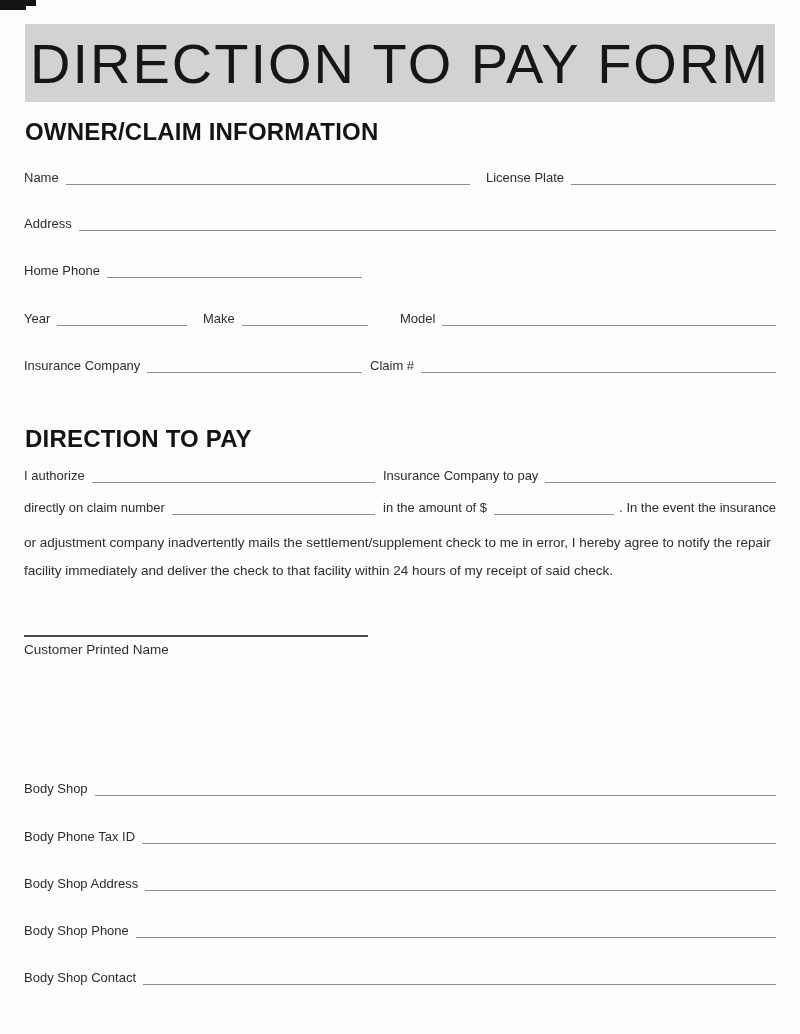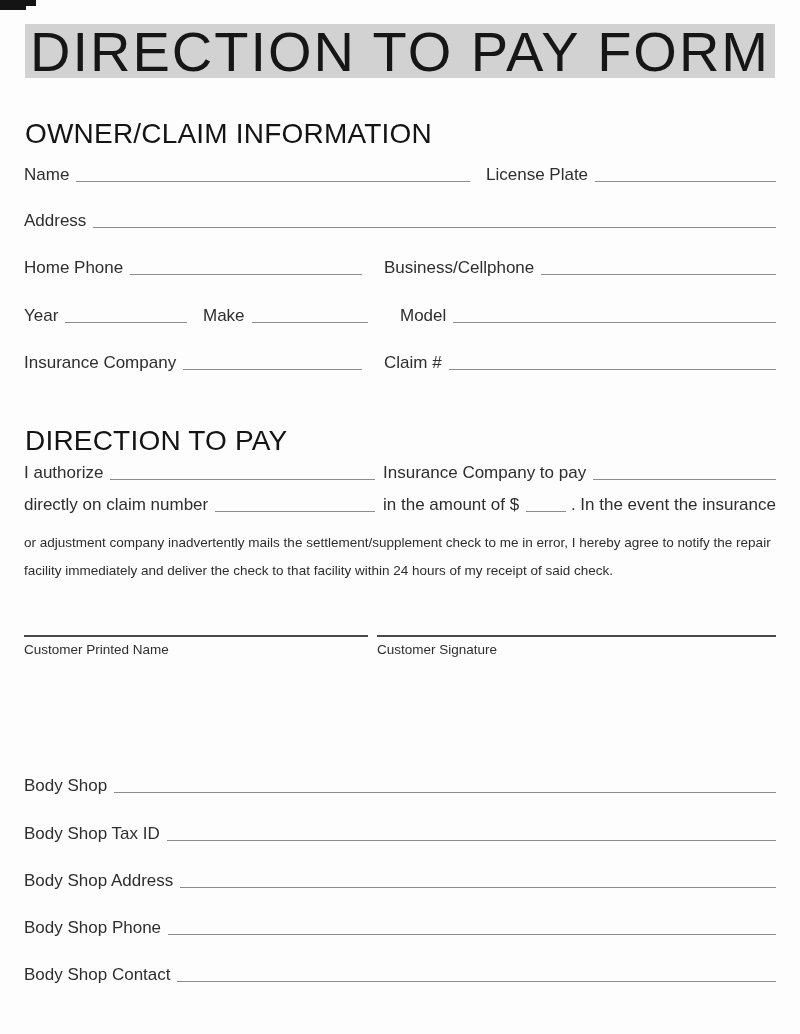--- a/index.html
+++ b/index.html
@@ -15,50 +15,50 @@
     overflow:hidden;
     color:#2e2e2e;
   }
   
   .artifact{position:absolute;left:0;top:0;background:#141414;}
   .artifact.a1{width:36px;height:6px;}
   .artifact.a2{width:26px;height:10px;}
 
   
   .banner{
-    position:absolute;left:25px;top:24px;width:750px;height:54px;
+    position:absolute;left:25px;top:24px;width:750px;height:78px;
     background:#d2d2d2;
     display:flex;align-items:center;justify-content:center;
   }
   .banner h1{
     margin:0;
     font-size:56px;
     font-weight:400;
     letter-spacing:2px;
     color:#161616;
     white-space:nowrap;
   }
 
   .section-heading{
     position:absolute;left:25px;
     margin:0;
-    font-size:28px;
-    font-weight:400;
+    font-size:24px;
+    font-weight:700;
     color:#141414;
     letter-spacing:0.2px;
     white-space:nowrap;
   }
   #owner-heading{top:118px;}
   #direction-heading{top:425px;}
 
   
   .row{
     position:absolute;left:24px;right:24px;height:22px;
-    display:flex;align-items:flex-start;
-    font-size:17px;
+    display:flex;align-items:center;
+    font-size:13px;
   }
   .grp{display:flex;align-items:flex-end;}
   .lbl{white-space:nowrap;line-height:15px;}
   .blank{
     flex:1 1 auto;
     margin-left:7px;
     border-bottom:1.5px solid #8c8c8c;
     height:16px;
     min-width:20px;
   }
@@ -67,21 +67,21 @@
   
   .para-line{
     position:absolute;left:24px;right:24px;
     font-size:13.5px;line-height:17px;
     white-space:nowrap;
   }
 
   
   .sig-row{
     position:absolute;left:24px;right:24px;top:635px;
-    display:flex;gap:9px;
+    display:flex;gap:15px;
     font-size:13.5px;
   }
   .sig-col{display:flex;flex-direction:column;}
   .sig-line{border-top:2px solid #4a4a4a;width:100%;}
   .sig-label{margin-top:5px;white-space:nowrap;}
   .date-block{
     position:absolute;left:24px;top:705px;width:344px;
     display:flex;flex-direction:column;
     font-size:13.5px;
   }
@@ -116,24 +116,20 @@
       <span class="lbl">Address</span>
       <span class="blank"></span>
     </div>
   </div>
 
   <div class="row" style="top:258px">
     <div class="grp" style="flex:0 0 338px">
       <span class="lbl">Home Phone</span>
       <span class="blank"></span>
     </div>
-    <div class="grp" style="flex:1 1 auto;margin-left:22px">
-      <span class="lbl">Business/Cellphone</span>
-      <span class="blank"></span>
-    </div>
   </div>
 
   <div class="row" style="top:306px">
     <div class="grp" style="flex:0 0 163px">
       <span class="lbl">Year</span>
       <span class="blank"></span>
     </div>
     <div class="grp" style="flex:0 0 165px;margin-left:16px">
       <span class="lbl">Make</span>
       <span class="blank"></span>
@@ -142,21 +138,21 @@
       <span class="lbl">Model</span>
       <span class="blank"></span>
     </div>
   </div>
 
   <div class="row" style="top:353px">
     <div class="grp" style="flex:0 0 338px">
       <span class="lbl">Insurance Company</span>
       <span class="blank"></span>
     </div>
-    <div class="grp" style="flex:1 1 auto;margin-left:22px">
+    <div class="grp" style="flex:1 1 auto;margin-left:8px">
       <span class="lbl">Claim #</span>
       <span class="blank"></span>
     </div>
   </div>
 
   <h2 class="section-heading" id="direction-heading">DIRECTION TO PAY</h2>
 
   <div class="row" style="top:463px">
     <div class="grp" style="flex:0 0 351px">
       <span class="lbl">I authorize</span>
@@ -181,37 +177,33 @@
   </div>
 
   <div class="para-line" style="top:534px">or adjustment company inadvertently mails the settlement/supplement check to me in error, I hereby agree to notify the repair</div>
   <div class="para-line" style="top:562px">facility immediately and deliver the check to that facility within 24 hours of my receipt of said check.</div>
 
   <div class="sig-row">
     <div class="sig-col" style="flex:0 0 344px">
       <div class="sig-line"></div>
       <div class="sig-label">Customer Printed Name</div>
     </div>
-    <div class="sig-col" style="flex:1 1 auto">
-      <div class="sig-line"></div>
-      <div class="sig-label">Customer Signature</div>
-    </div>
   </div>
 
 
   <div class="row" style="top:776px">
     <div class="grp" style="flex:1 1 auto">
       <span class="lbl">Body Shop</span>
       <span class="blank"></span>
     </div>
   </div>
 
   <div class="row" style="top:824px">
     <div class="grp" style="flex:1 1 auto">
-      <span class="lbl">Body Shop Tax ID</span>
+      <span class="lbl">Body Phone Tax ID</span>
       <span class="blank"></span>
     </div>
   </div>
 
   <div class="row" style="top:871px">
     <div class="grp" style="flex:1 1 auto">
       <span class="lbl">Body Shop Address</span>
       <span class="blank"></span>
     </div>
   </div>

